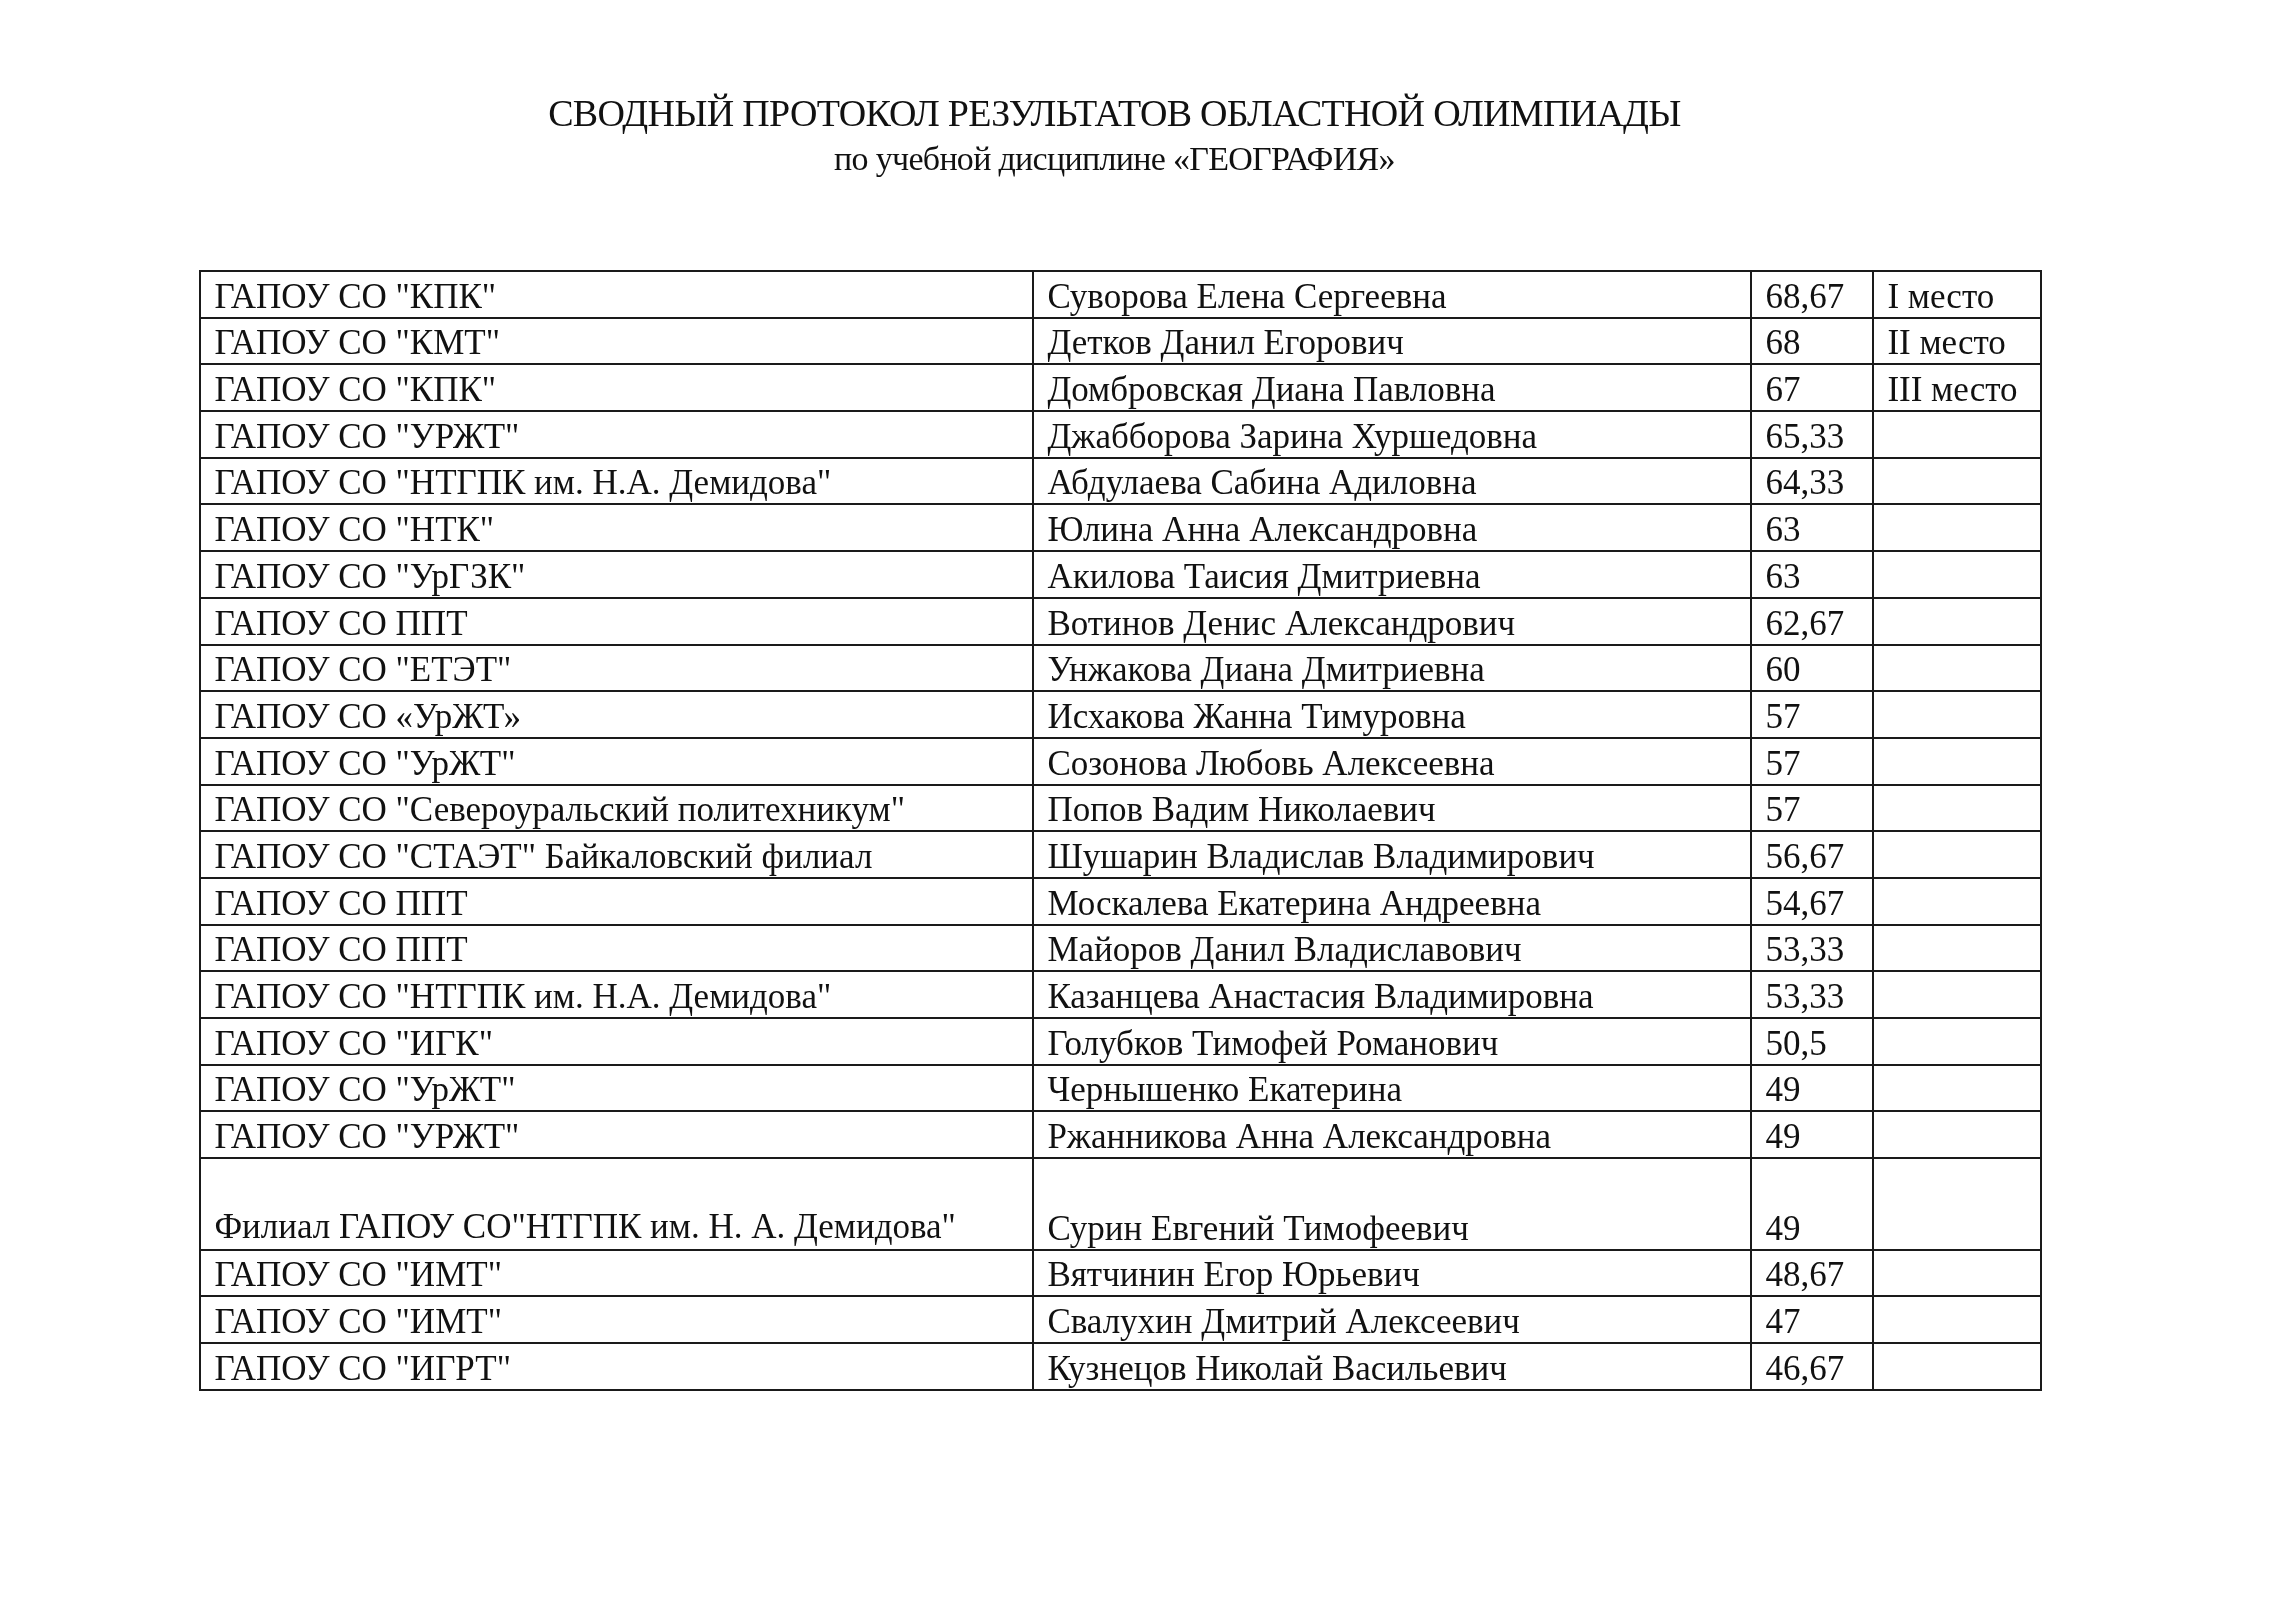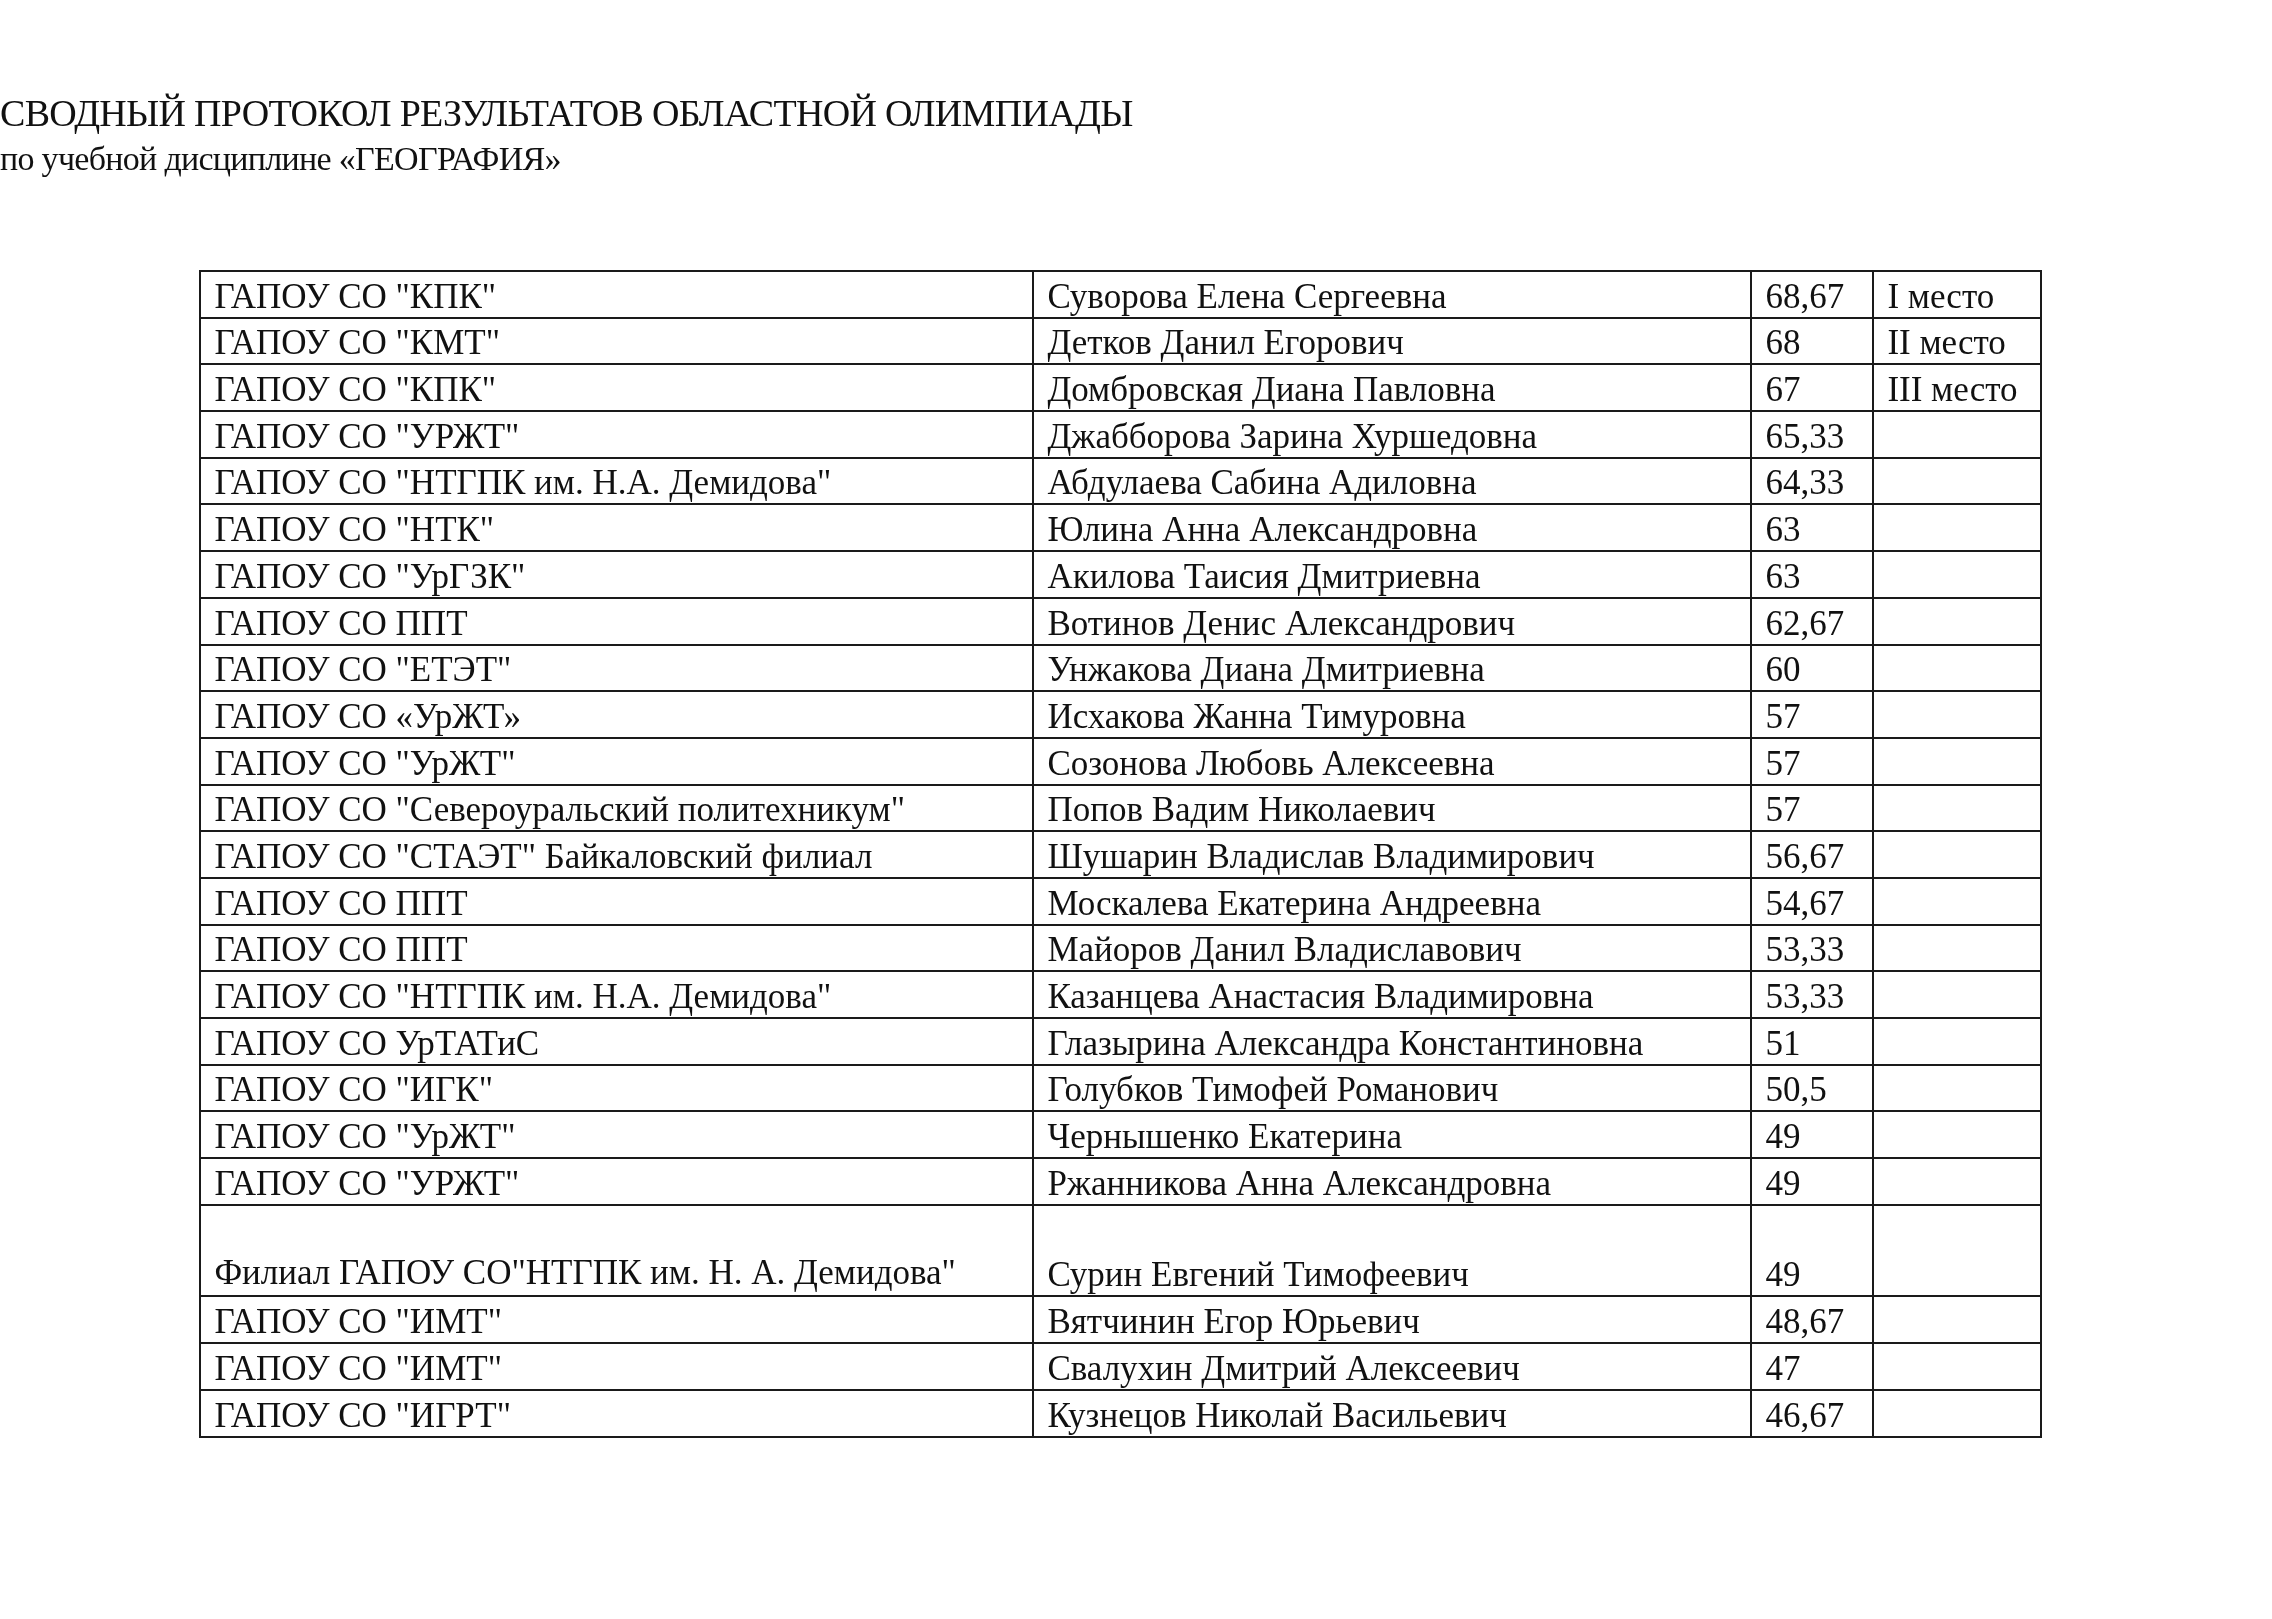--- a/index.html
+++ b/index.html
@@ -1,18 +1,18 @@
 <!DOCTYPE html>
 <html style="font-size:10.8px"><head>
 <meta charset="utf-8">
 <style>
   html, body { margin:0; padding:0; background:#ffffff; }
   body { width:2273px; height:1619px; position:relative; overflow:hidden;
          font-family:"Liberation Serif", "DejaVu Serif", serif; color:#111; }
-  .title { position:absolute; left:0; width:2229px; }
+  .title { position:absolute; left:0; width:2229px; text-align:center; }
   .t1 { top:91px; font-size:38px; letter-spacing:-0.7px; }
   .t2 { top:140px; font-size:34px; letter-spacing:-0.7px; }
   table.results { position:absolute; left:199px; top:270px; border-collapse:collapse;
                   table-layout:fixed; width:1842px; }
   table.results td { border:2px solid #1a1a1a; font-size:35px; line-height:40px;
                      padding:2.7px 12px 0 13.4px; height:42px; vertical-align:bottom;
                      white-space:nowrap; overflow:hidden; }
   col.c1 { width:833px; } col.c2 { width:718px; } col.c3 { width:122px; } col.c4 { width:168px; }
   td.score { text-align:left; padding-right:12px; padding-left:0; }
   td.place { padding-left:10.8px; }
@@ -123,26 +123,20 @@
         <td class="score">53,33</td>
         <td class="place"></td>
       </tr>
       <tr>
         <td class="org">ГАПОУ СО "НТГПК им. Н.А. Демидова"</td>
         <td class="name">Казанцева Анастасия Владимировна</td>
         <td class="score">53,33</td>
         <td class="place"></td>
       </tr>
       <tr>
-        <td class="org">ГАПОУ СО УрТАТиС</td>
-        <td class="name">Глазырина Александра Константиновна</td>
-        <td class="score">51</td>
-        <td class="place"></td>
-      </tr>
-      <tr>
         <td class="org">ГАПОУ СО "ИГК"</td>
         <td class="name">Голубков Тимофей Романович</td>
         <td class="score">50,5</td>
         <td class="place"></td>
       </tr>
       <tr>
         <td class="org">ГАПОУ СО "УрЖТ"</td>
         <td class="name">Чернышенко Екатерина</td>
         <td class="score">49</td>
         <td class="place"></td>

